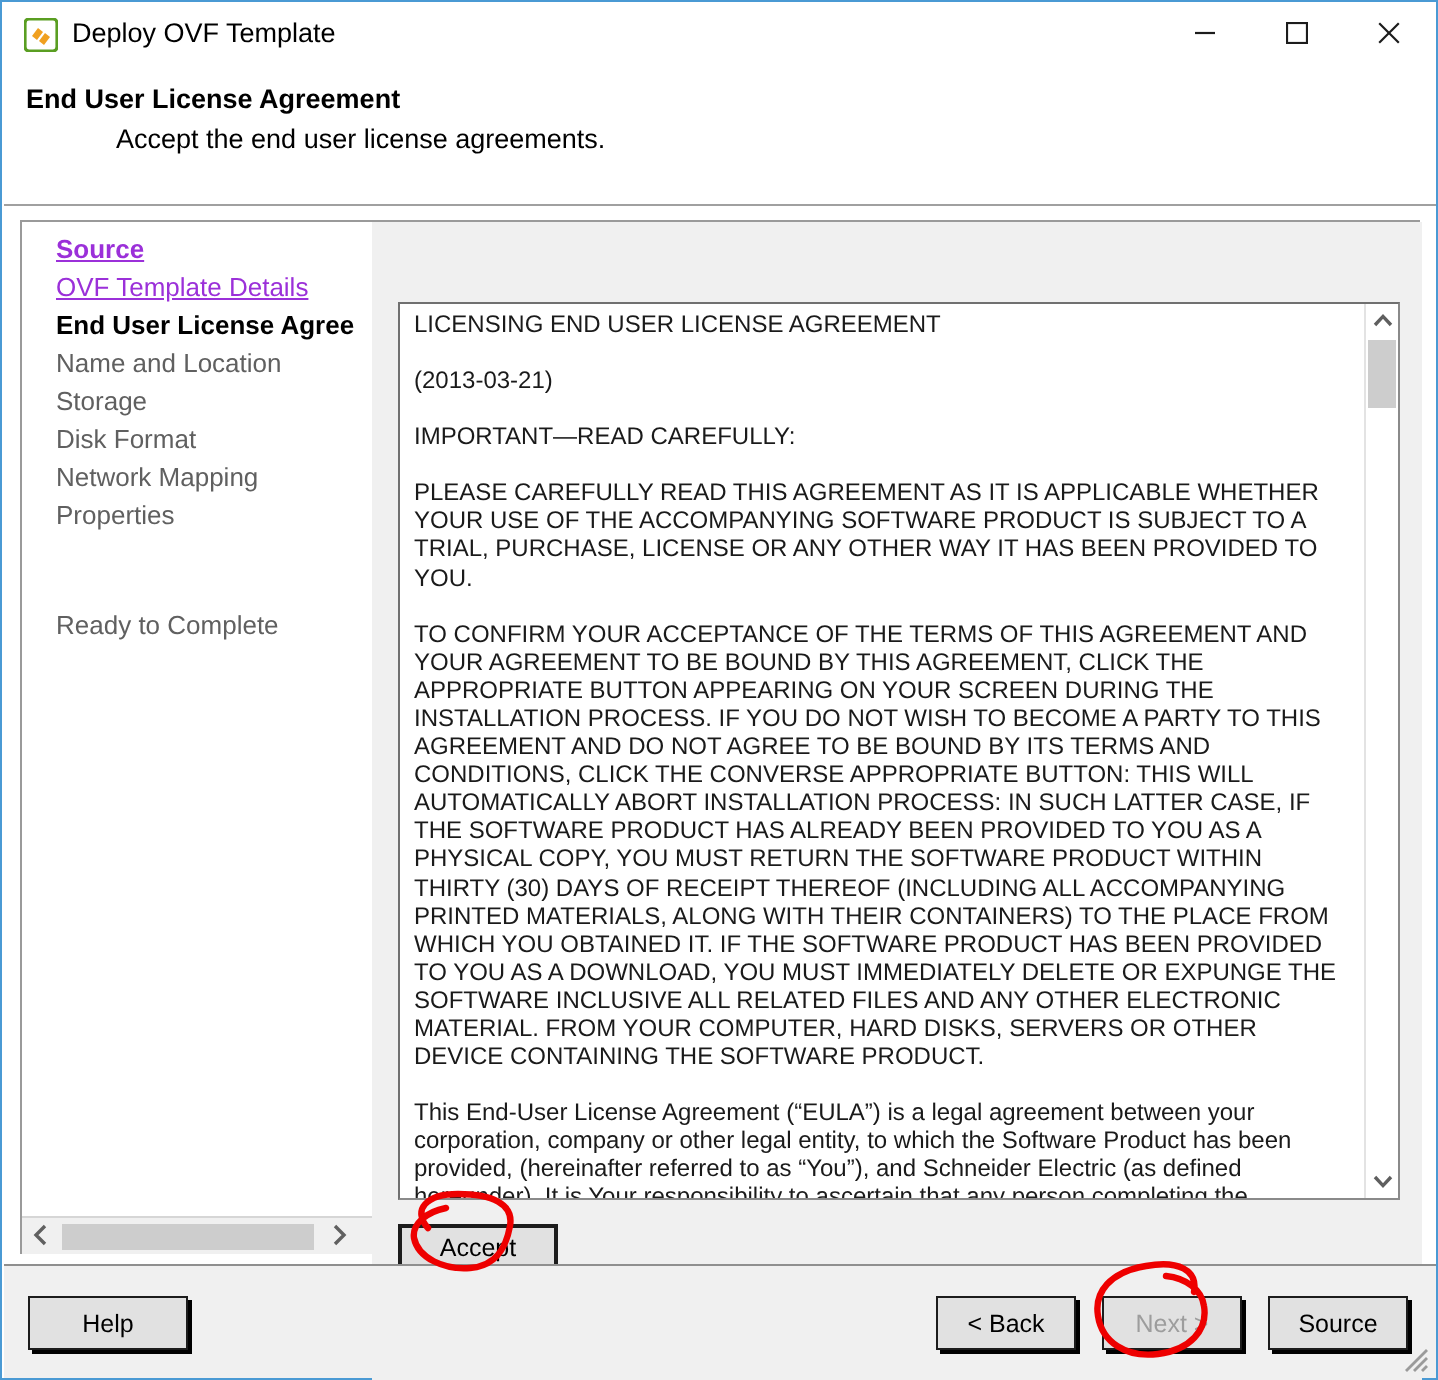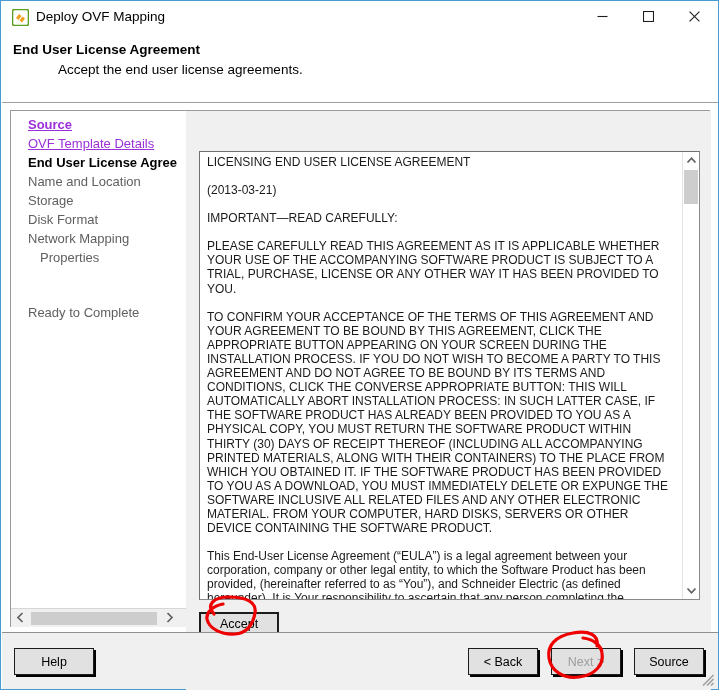--- a/index.html
+++ b/index.html
@@ -242,21 +242,21 @@
 <div id="window">
 
   <div id="titlebar">
     <span id="app-icon">
       <svg width="17" height="17" viewBox="0 0 17 17">
         <rect x="0.5" y="0.5" width="16" height="16" rx="2" fill="#ffffff" stroke="#5a9e22" stroke-width="1.6"></rect>
         <path d="M4 9 L7 5 L9.5 7 L6.5 11 Z" fill="#f0a020"></path>
         <path d="M7.5 11.5 L10.5 7.5 L13 9.5 L10 13.5 Z" fill="#f0a020"></path>
       </svg>
     </span>
-    <span id="title-text">Deploy OVF Mapping</span>
+    <span id="title-text">Deploy OVF Template</span>
 
     <button class="winbtn" id="btn-min">
       <svg width="11" height="11" viewBox="0 0 11 11">
           <line x1="0.5" y1="5.5" x2="10.5" y2="5.5" stroke="#1c1c1c" stroke-width="1.1"></line>
         </svg>
     </button>
     <button class="winbtn" id="btn-max">
       <svg width="11" height="11" viewBox="0 0 11 11">
           <rect x="0.5" y="0.5" width="10" height="10" fill="none" stroke="#1c1c1c" stroke-width="1.1"></rect>
         </svg>
@@ -277,21 +277,21 @@
   <div id="content">
 
     <div id="sidebar">
       <div class="nav-item visited" style="top:7px;font-weight:bold;">Source</div>
       <div class="nav-item visited" style="top:26px;">OVF Template Details</div>
       <div class="nav-item current" style="top:45px;">End User License Agreement</div>
       <div class="nav-item upcoming" style="top:64px;">Name and Location</div>
       <div class="nav-item upcoming" style="top:83px;">Storage</div>
       <div class="nav-item upcoming" style="top:102px;">Disk Format</div>
       <div class="nav-item upcoming" style="top:121px;">Network Mapping</div>
-      <div class="nav-item upcoming" style="top:140px;margin-left:12px;">Properties</div>
+      <div class="nav-item upcoming" style="top:140px;">Properties</div>
       <div class="nav-item upcoming" style="top:159px;margin-top:36px;">Ready to Complete</div>
     </div>
     <div id="sidebar-clip"></div>
 
     <div id="hscroll">
       <button id="hscroll-left">
         <svg width="9" height="11" viewBox="0 0 9 11">
             <polyline points="6.5,1 2,5.5 6.5,10" fill="none" stroke="#606060" stroke-width="1.7"></polyline>
           </svg>
       </button>

